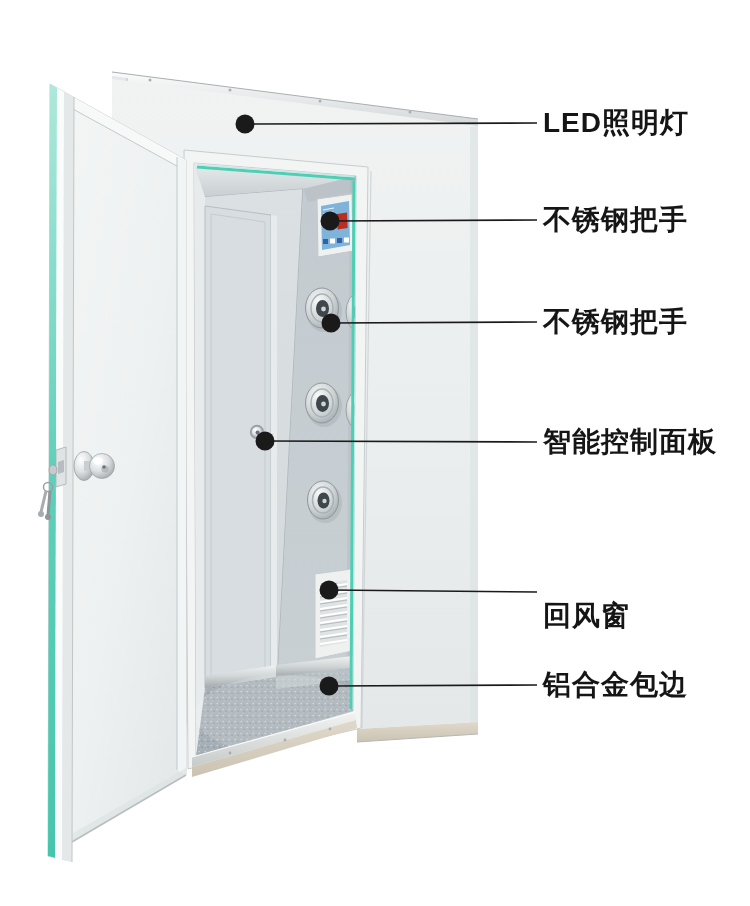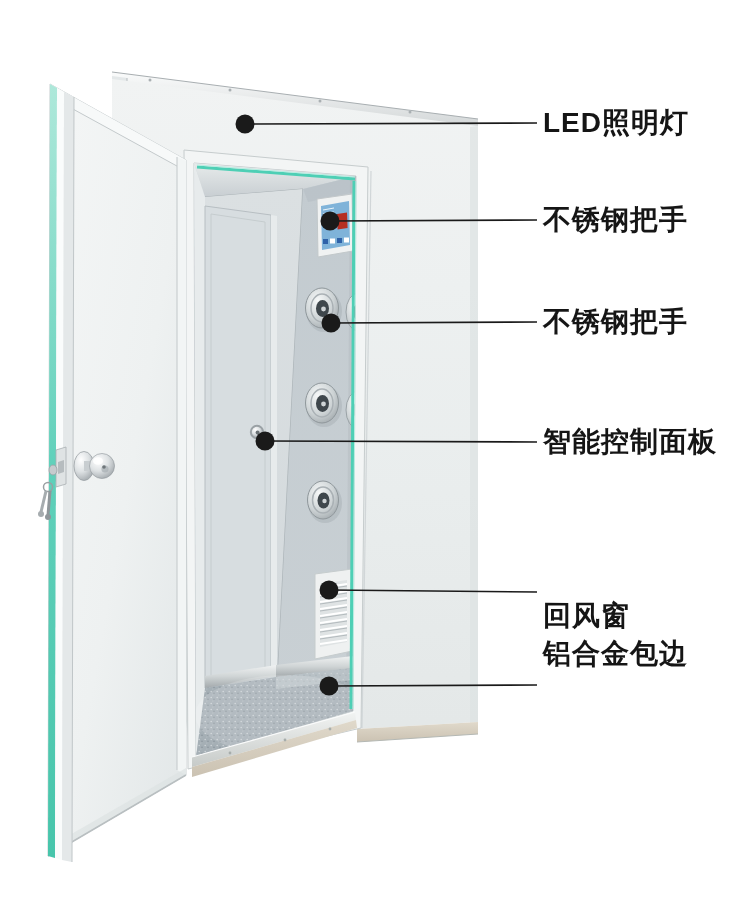--- a/index.html
+++ b/index.html
@@ -2,21 +2,21 @@
 <html><head>
 <meta charset="utf-8">
 <style>
   html,body{margin:0;padding:0;background:#ffffff;}
   #stage{position:relative;width:750px;height:906px;background:#ffffff;overflow:hidden;
          font-family:"Liberation Sans","DejaVu Sans",sans-serif;}
   #scene{position:absolute;left:0;top:0;}
   .callout-label{position:absolute;left:543px;transform:translateY(-50%);
     font-size:28px;font-weight:700;letter-spacing:1px;color:#151515;line-height:1;
     white-space:nowrap;}
-  .cl-0{top:123px}.cl-1{top:220px}.cl-2{top:322px}.cl-3{top:442px}.cl-4{top:616px}.cl-5{top:654px}
+  .cl-0{top:123px}.cl-1{top:220px}.cl-2{top:322px}.cl-3{top:442px}.cl-4{top:616px}.cl-5{top:685px}
 </style>
 </head>
 <body>
 
 <div id="stage">
 
 <svg id="scene" width="750" height="906" viewBox="0 0 750 906">
   <defs>
     <linearGradient id="faceGrad" x1="0" y1="0" x2="0" y2="1">
       <stop offset="0" stop-color="#f1f3f3"></stop>

